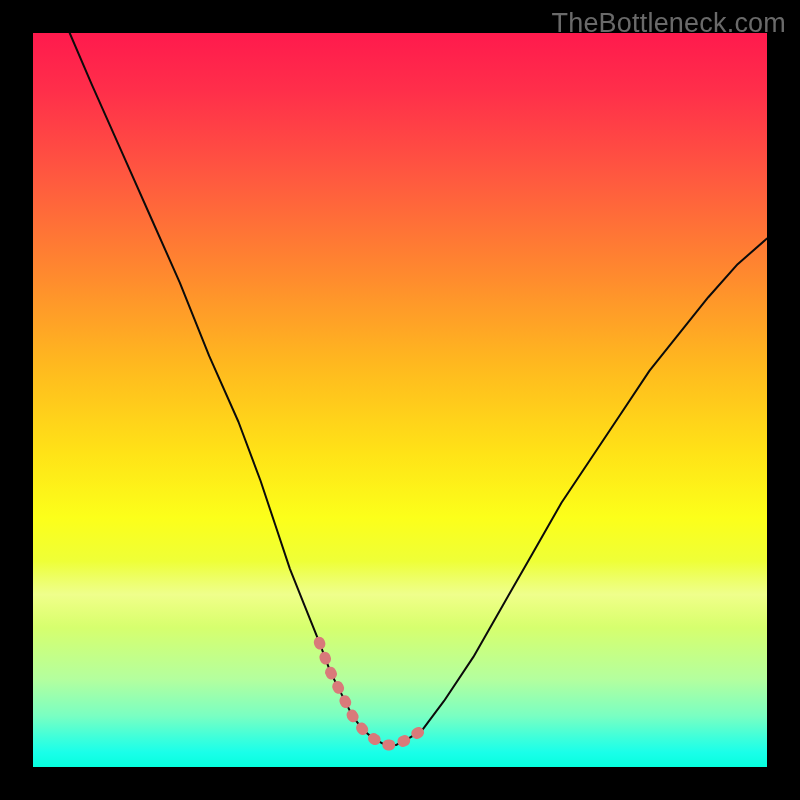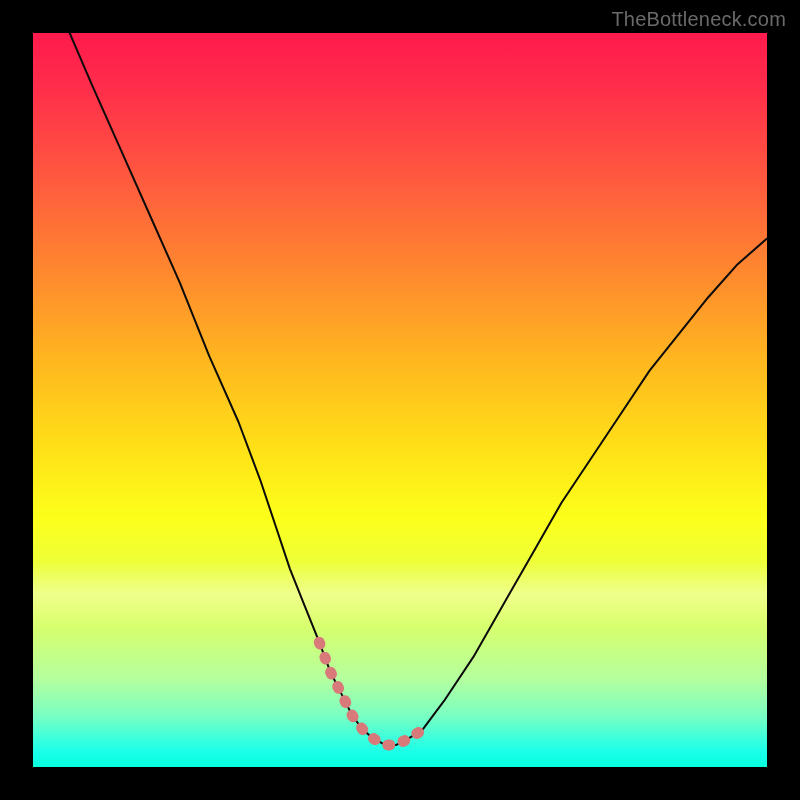--- a/index.html
+++ b/index.html
@@ -65,21 +65,21 @@
     top: 0;
     left: 0;
     width: 100%;
     height: 100%;
   }
   .watermark {
     position: absolute;
     top: 8px;
     right: 14px;
     color: #6a6a6a;
-    font-size: 20px;
+    font-size: 27px;
     letter-spacing: 0.2px;
     font-weight: 400;
   }
 </style>
 </head>
 <body>
 
 <div class="frame">
 
   <div class="plot-area">

